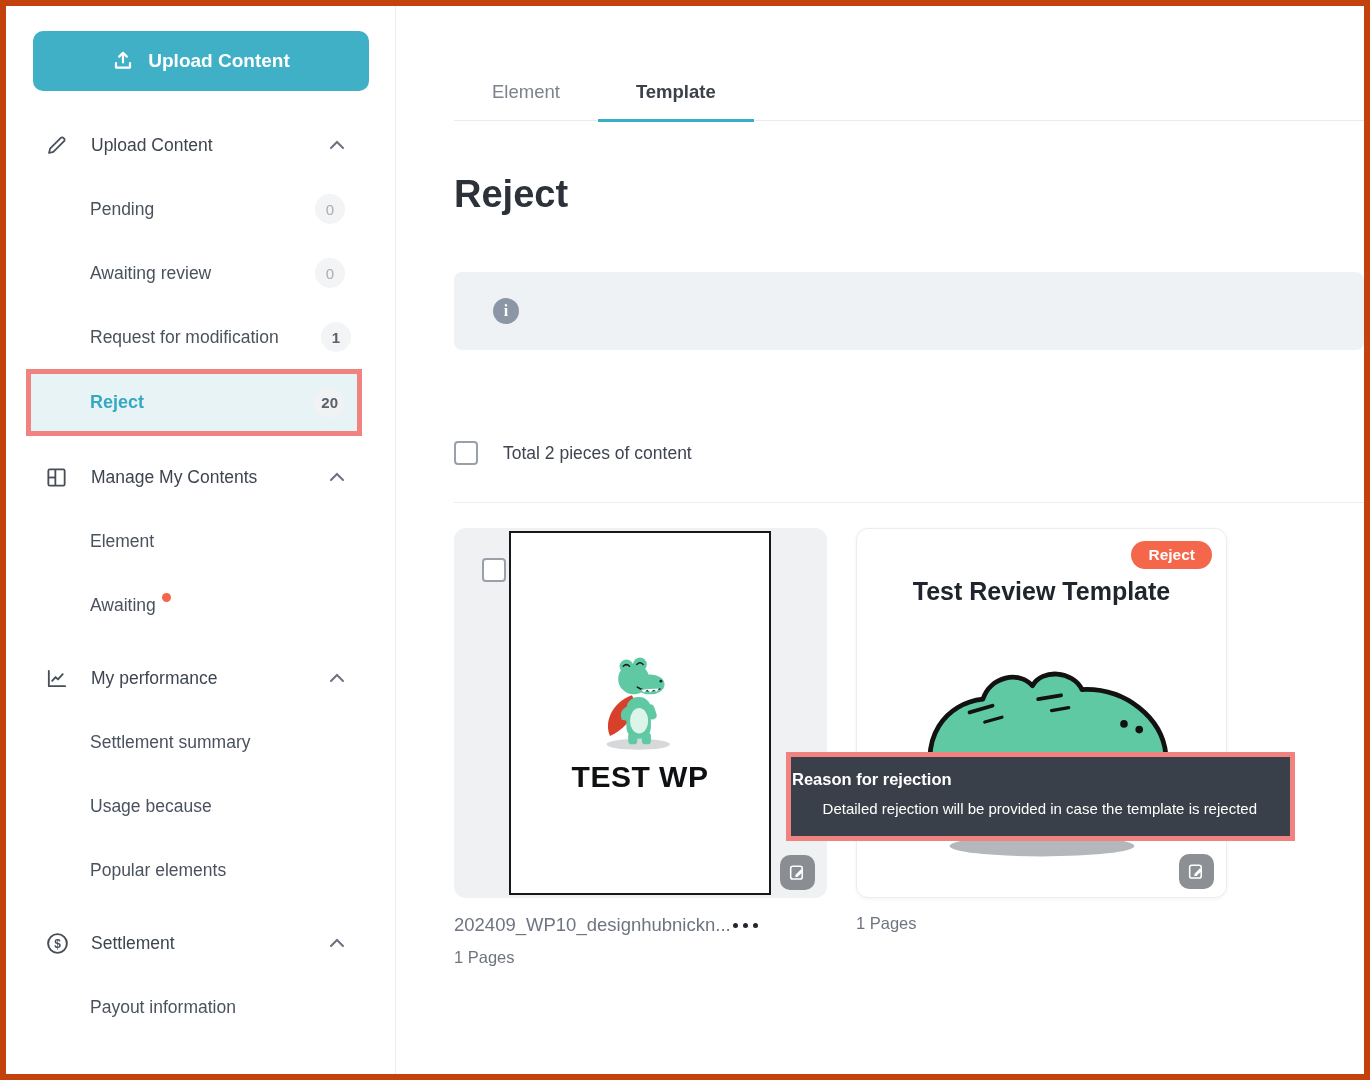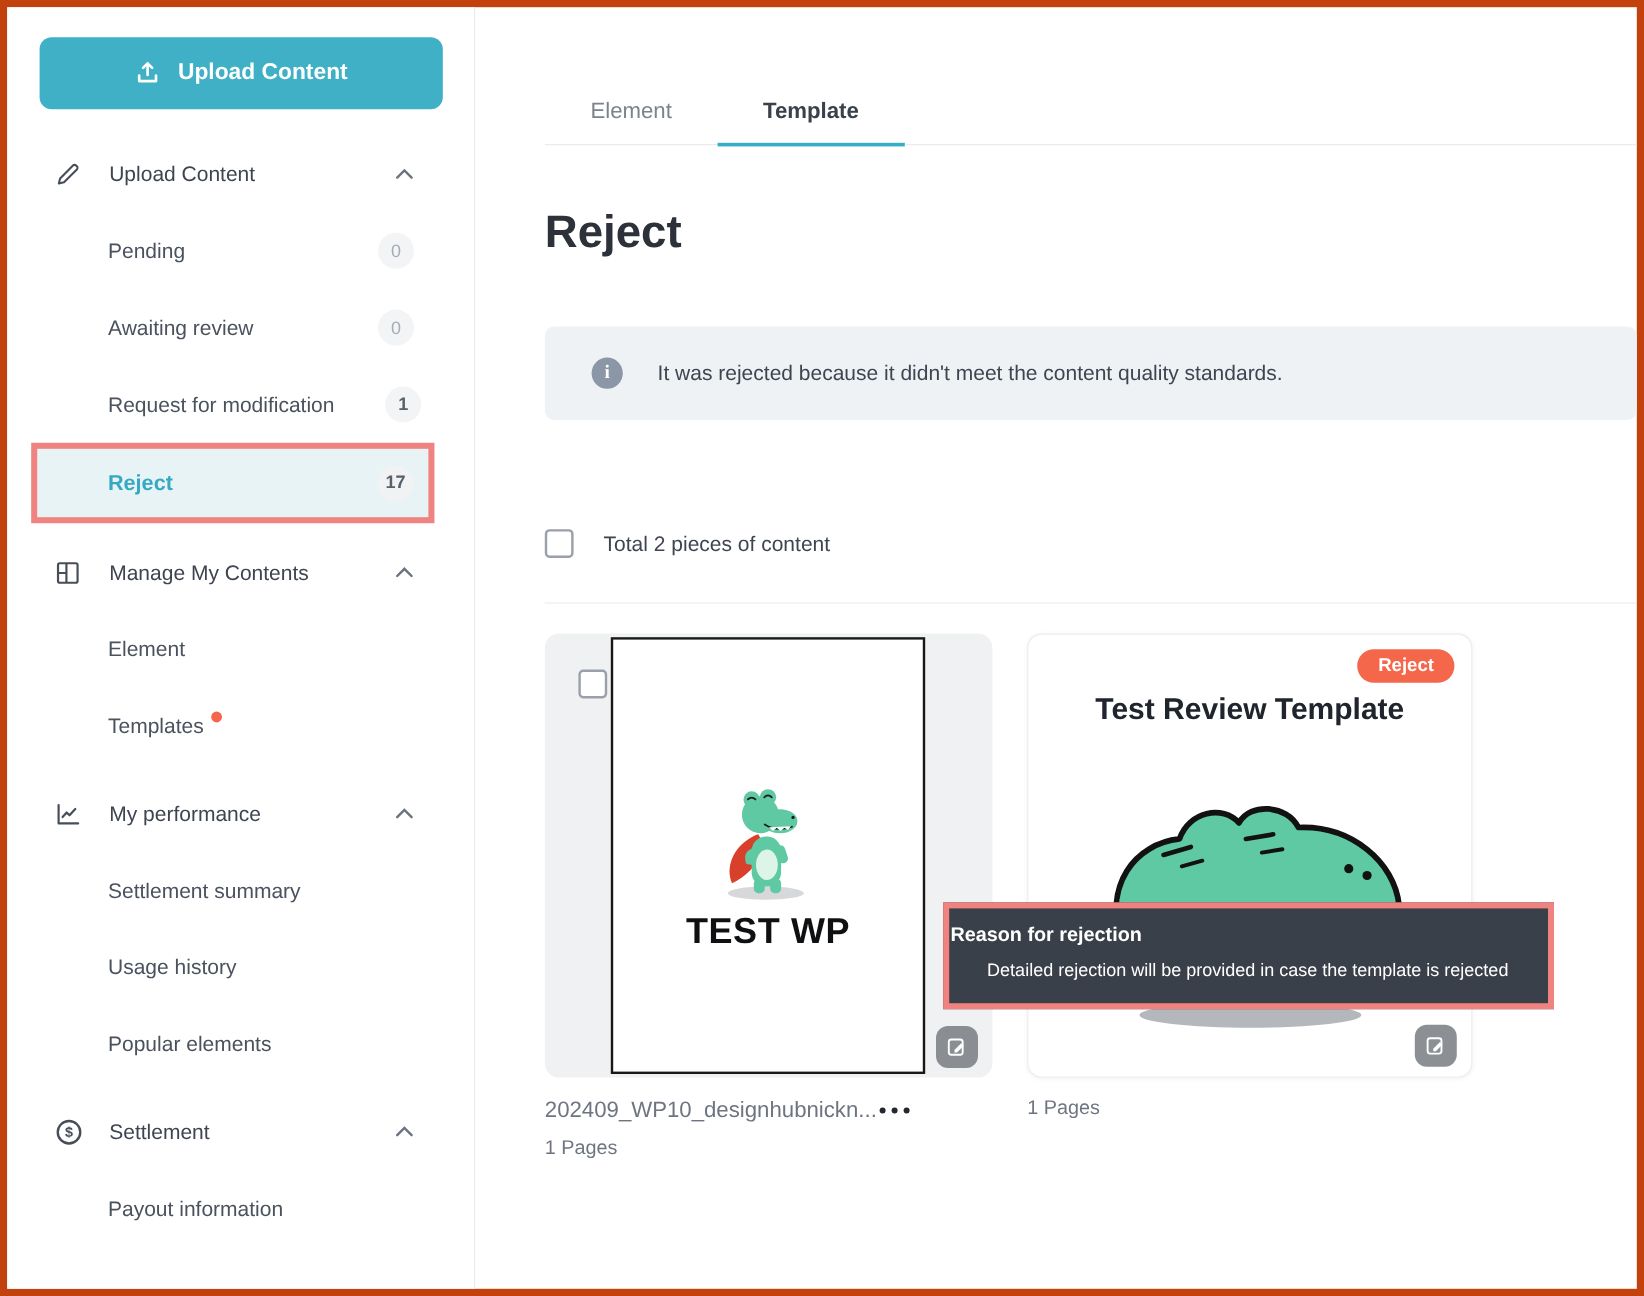--- a/index.html
+++ b/index.html
@@ -189,21 +189,21 @@
         <span class="badge zero">0</span>
       </div>
 
       <div class="nav-row nav-child" style="padding-right:44px;">
         <span class="nav-label">Request for modification</span>
         <span class="badge">1</span>
       </div>
 
       <div class="active-wrap">
         <span class="nav-label">Reject</span>
-        <span class="badge">17</span>
+        <span class="badge">20</span>
       </div>
 
       <div class="nav-row group-gap">
         <span class="nav-icon">
           <svg width="23" height="23" viewBox="0 0 24 24" fill="none" stroke="#474e58" stroke-width="1.9">
             <rect x="3.5" y="3.5" width="17" height="17" rx="1.5"></rect>
               <line x1="10.8" y1="3.5" x2="10.8" y2="20.5"></line>
               <line x1="3.5" y1="12" x2="10.8" y2="12"></line>
           </svg>
         </span>
@@ -213,21 +213,21 @@
               <polyline points="2,8 8,2 14,8"></polyline>
             </svg>
         </span>
       </div>
 
       <div class="nav-row nav-child">
         <span class="nav-label">Element</span>
       </div>
 
       <div class="nav-row nav-child">
-        <span class="nav-label">Templates</span>
+        <span class="nav-label">Awaiting</span>
         <span class="red-dot"></span>
       </div>
 
       <div class="nav-row group-gap">
         <span class="nav-icon">
           <svg width="23" height="23" viewBox="0 0 24 24" fill="none" stroke="#474e58" stroke-width="1.9" stroke-linecap="round" stroke-linejoin="round">
             <path d="M4 4 v16 h17"></path>
               <polyline points="7.5,14.5 11,10.5 13.5,13 18.5,7.5"></polyline>
           </svg>
         </span>
@@ -237,21 +237,21 @@
               <polyline points="2,8 8,2 14,8"></polyline>
             </svg>
         </span>
       </div>
 
       <div class="nav-row nav-child">
         <span class="nav-label">Settlement summary</span>
       </div>
 
       <div class="nav-row nav-child">
-        <span class="nav-label">Usage history</span>
+        <span class="nav-label">Usage because</span>
       </div>
 
       <div class="nav-row nav-child">
         <span class="nav-label">Popular elements</span>
       </div>
 
       <div class="nav-row group-gap">
         <span class="nav-icon">
           <svg width="25" height="25" viewBox="0 0 24 24" fill="none">
             <circle cx="12" cy="12" r="9" stroke="#474e58" stroke-width="1.9"></circle>
@@ -277,21 +277,20 @@
 
     <div class="tabbar">
       <div class="tab">Element</div>
       <div class="tab active">Template</div>
     </div>
 
     <h1 class="page-title">Reject</h1>
 
     <div class="banner">
       <span class="banner-icon">i</span>
-      <span class="banner-text">It was rejected because it didn't meet the content quality standards.</span>
     </div>
 
     <div class="select-row">
       <span class="checkbox"></span>
       <span class="select-label">Total 2 pieces of content</span>
     </div>
 
     <div class="list-divider"></div>
 
     <div class="cards">

